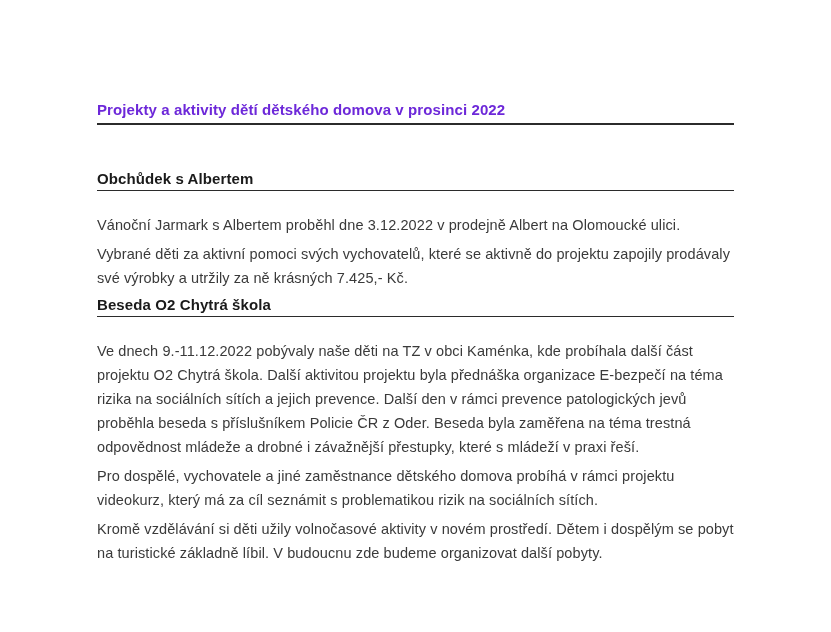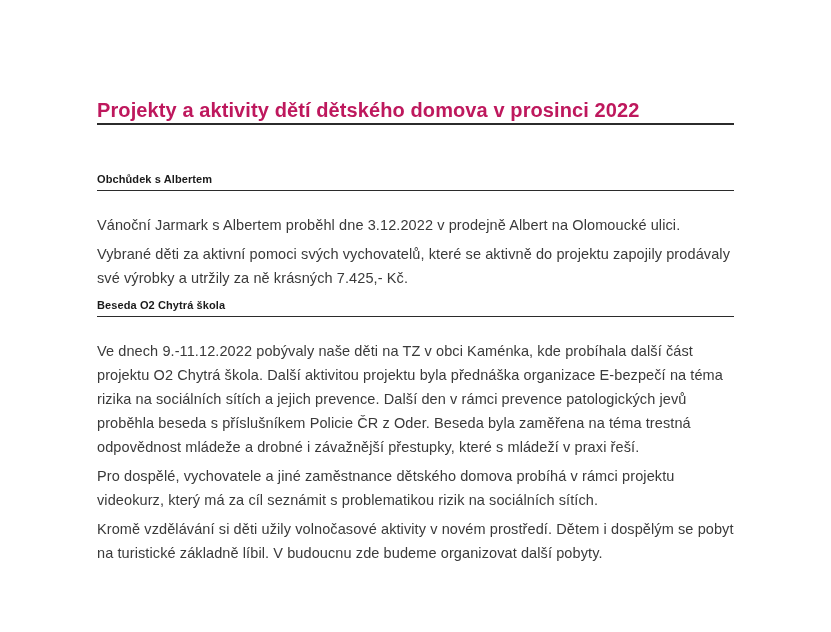--- a/index.html
+++ b/index.html
@@ -16,31 +16,31 @@
   }
   .page {
     box-sizing: border-box;
     width: 831px;
     height: 632px;
     padding: 101px 97px 0 97px;
     background: #ffffff;
   }
   .doc-title {
     margin: 0;
-    font-size: 20px;
+    font-size: 15px;
     font-weight: 700;
-    color: #be185d;
+    color: #6d28d9;
     line-height: 18px;
     padding-bottom: 4px;
     border-bottom: 2px solid #2b2b2b;
     letter-spacing: 0.1px;
   }
   .section-heading {
     margin: 6px 0 0 0;
-    font-size: 11px;
+    font-size: 15px;
     font-weight: 700;
     color: #1a1a1a;
     line-height: 18px;
     padding-bottom: 2px;
     border-bottom: 1px solid #2b2b2b;
     letter-spacing: 0.1px;
   }
   .section-heading.first {
     margin-top: 45px;
   }

